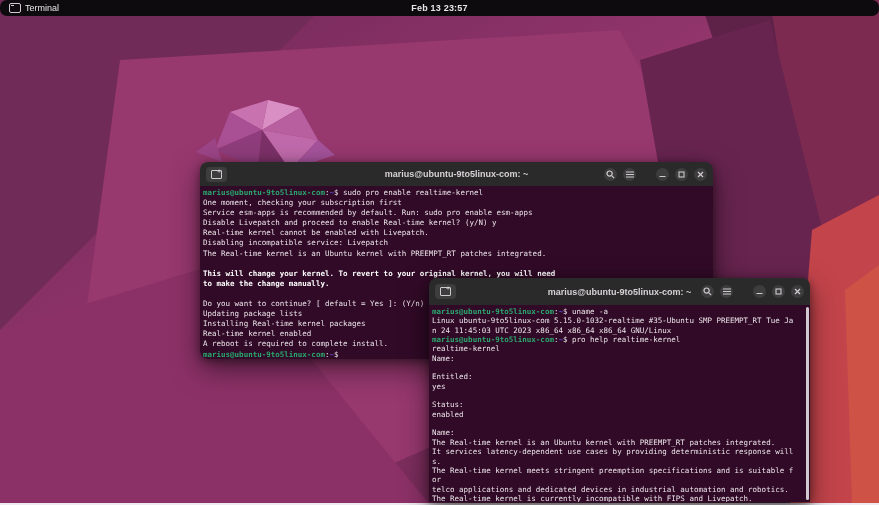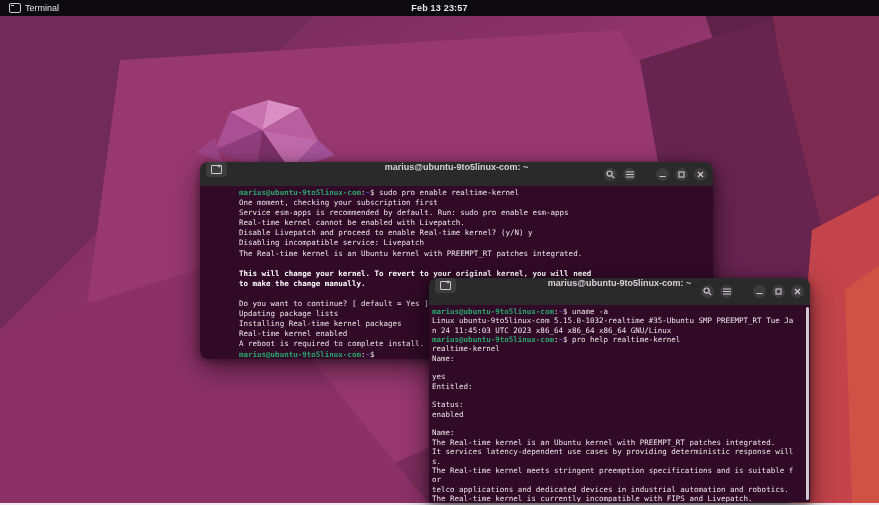--- a/index.html
+++ b/index.html
@@ -6,37 +6,37 @@
   .desktop{
     position:relative;width:879px;height:505px;overflow:hidden;
     font-family:"Liberation Sans",sans-serif;
   }
   .wallpaper{position:absolute;inset:0;display:block;}
   .bottom-edge{position:absolute;left:0;bottom:0;width:879px;height:2px;background:#efeaef;}
 
   
   .topbar{
     position:absolute;left:0;top:0;width:879px;height:16px;background:#0d0b0d;
-    display:flex;align-items:center;color:#e9e6e9;font-size:9px;z-index:50;
+    display:flex;align-items:center;color:#e9e6e9;font-size:9px;z-index:50;border-radius:7px;
   }
   .topbar-app{display:flex;align-items:center;gap:4px;padding:0 9px;height:100%;}
   .app-ico{width:10px;height:8px;border:1px solid #cfcacf;border-radius:2px;position:relative;display:inline-block;}
   .app-ico::before{content:"";position:absolute;left:1px;top:1px;width:3px;height:1px;background:#cfcacf;}
   .topbar-clock{position:absolute;left:50%;transform:translateX(-50%);font-weight:bold;letter-spacing:.2px;}
 
   
   .term{
     position:absolute;border-radius:8px;overflow:hidden;
     box-shadow:0 10px 28px rgba(0,0,0,.5),0 2px 8px rgba(0,0,0,.4);
     display:flex;flex-direction:column;
   }
   .win-1{left:200px;top:162px;width:513px;height:197px;z-index:10;}
   .win-2{left:429px;top:278px;width:381px;height:224px;z-index:20;border-bottom-left-radius:0;border-bottom-right-radius:0;}
   .titlebar{
-    background:#2a2a2a;height:24px;flex:0 0 24px;display:flex;
+    background:#2a2a2a;height:24px;flex:0 0 24px;display:flex;align-items:center;
     padding:0 6px;color:#d6d2d6;position:relative;
   }
   .win-2 .titlebar{height:27px;flex:0 0 27px;}
   .newtab-btn{
     width:21px;height:15px;background:#3d3d3d;border-radius:4px;
     display:flex;align-items:center;justify-content:center;color:#cfcacf;
   }
   .newtab-glyph{width:9px;height:7px;border:1px solid #cfcacf;border-radius:1px;position:relative;}
   .newtab-glyph::before{content:"+";position:absolute;right:0px;top:-3px;font-size:7px;line-height:7px;color:#cfcacf;}
   .title-text{
@@ -49,21 +49,21 @@
     display:flex;align-items:center;justify-content:center;flex:0 0 auto;
   }
   .tb-btn svg{display:block;}
   .tb-gap{width:8px;}
 
   .term-body{
     flex:1;background:#310a27;padding:2px 3px 0 3px;position:relative;
     font-family:"DejaVu Sans Mono",monospace;font-size:7.5px;color:#ece5ea;
     overflow:hidden;
   }
-  .win-1 .term-body .tline{line-height:10.1px;margin-left:36px;}
+  .win-1 .term-body .tline{line-height:10.1px;}
   .win-2 .term-body .tline{line-height:9.35px;}
   .tline{white-space:pre;}
   .c-user{color:#2aa86e;font-weight:bold;}
   .c-path{color:#5a49c8;font-weight:bold;}
   .c-bold{color:#ffffff;font-weight:bold;}
   .scrollbar{
     position:absolute;right:1px;top:2px;bottom:2px;width:3px;border-radius:2px;
     background:rgba(255,255,255,.78);
   }
 </style>
@@ -147,22 +147,22 @@
               <line x1="1" y1="1" x2="6" y2="6" stroke="#cfcacf" stroke-width="1.2"></line>
               <line x1="6" y1="1" x2="1" y2="6" stroke="#cfcacf" stroke-width="1.2"></line>
             </svg>
           </div>
         </div>
       </div>
       <div class="term-body">
         <div class="tline"><span class="c-user">marius@ubuntu-9to5linux-com</span><span>:</span><span class="c-path">~</span><span>$ </span><span>sudo pro enable realtime-kernel</span></div>
         <div class="tline">One moment, checking your subscription first</div>
         <div class="tline">Service esm-apps is recommended by default. Run: sudo pro enable esm-apps</div>
+        <div class="tline">Disable Livepatch and proceed to enable Real-time kernel? (y/N) y</div>
         <div class="tline">Real-time kernel cannot be enabled with Livepatch.</div>
-        <div class="tline">Disable Livepatch and proceed to enable Real-time kernel? (y/N) y</div>
         <div class="tline">Disabling incompatible service: Livepatch</div>
         <div class="tline">The Real-time kernel is an Ubuntu kernel with PREEMPT_RT patches integrated.</div>
         <div class="tline">&nbsp;</div>
         <div class="tline c-bold">This will change your kernel. To revert to your original kernel, you will need</div>
         <div class="tline c-bold">to make the change manually.</div>
         <div class="tline">&nbsp;</div>
         <div class="tline">Do you want to continue? [ default = Yes ]: (Y/n)</div>
         <div class="tline">Updating package lists</div>
         <div class="tline">Installing Real-time kernel packages</div>
         <div class="tline">Real-time kernel enabled</div>
@@ -211,22 +211,22 @@
         </div>
       </div>
       <div class="term-body">
         <div class="tline"><span class="c-user">marius@ubuntu-9to5linux-com</span><span>:</span><span class="c-path">~</span><span>$ </span><span>uname -a</span></div>
         <div class="tline">Linux ubuntu-9to5linux-com 5.15.0-1032-realtime #35-Ubuntu SMP PREEMPT_RT Tue Ja</div>
         <div class="tline">n 24 11:45:03 UTC 2023 x86_64 x86_64 x86_64 GNU/Linux</div>
         <div class="tline"><span class="c-user">marius@ubuntu-9to5linux-com</span><span>:</span><span class="c-path">~</span><span>$ </span><span>pro help realtime-kernel</span></div>
         <div class="tline">realtime-kernel</div>
         <div class="tline">Name:</div>
         <div class="tline">&nbsp;</div>
+        <div class="tline">Entitled:</div>
         <div class="tline">yes</div>
-        <div class="tline">Entitled:</div>
         <div class="tline">&nbsp;</div>
         <div class="tline">Status:</div>
         <div class="tline">enabled</div>
         <div class="tline">&nbsp;</div>
         <div class="tline">Name:</div>
         <div class="tline">The Real-time kernel is an Ubuntu kernel with PREEMPT_RT patches integrated.</div>
         <div class="tline">It services latency-dependent use cases by providing deterministic response will</div>
         <div class="tline">s.</div>
         <div class="tline">The Real-time kernel meets stringent preemption specifications and is suitable f</div>
         <div class="tline">or</div>

